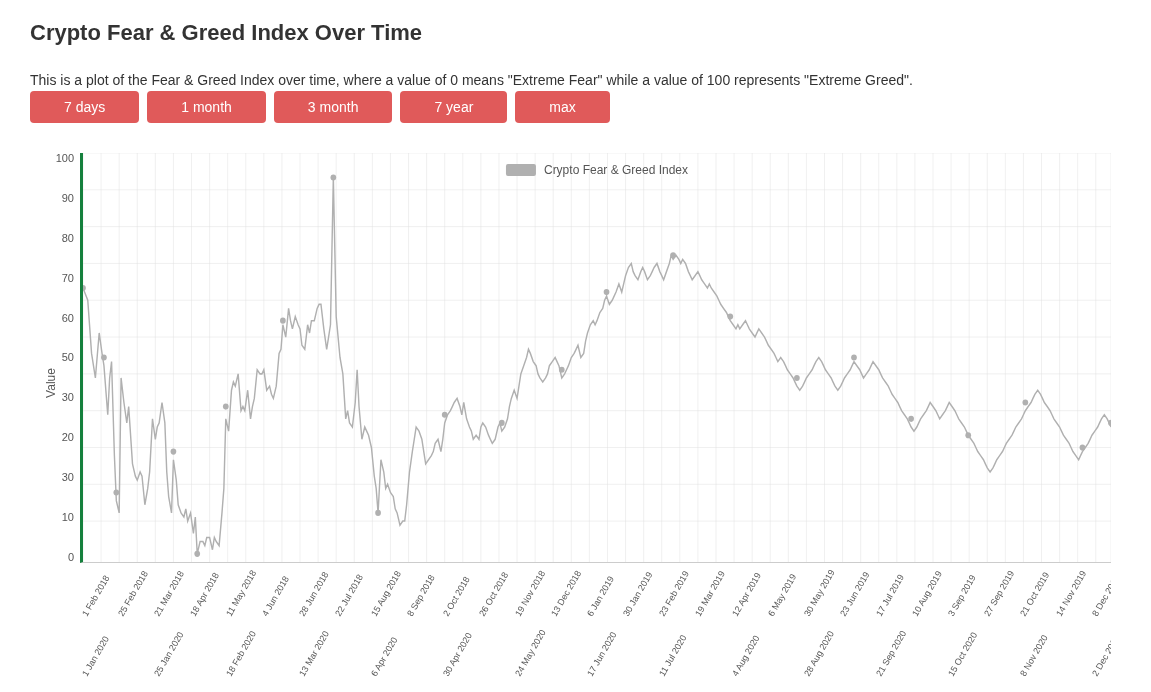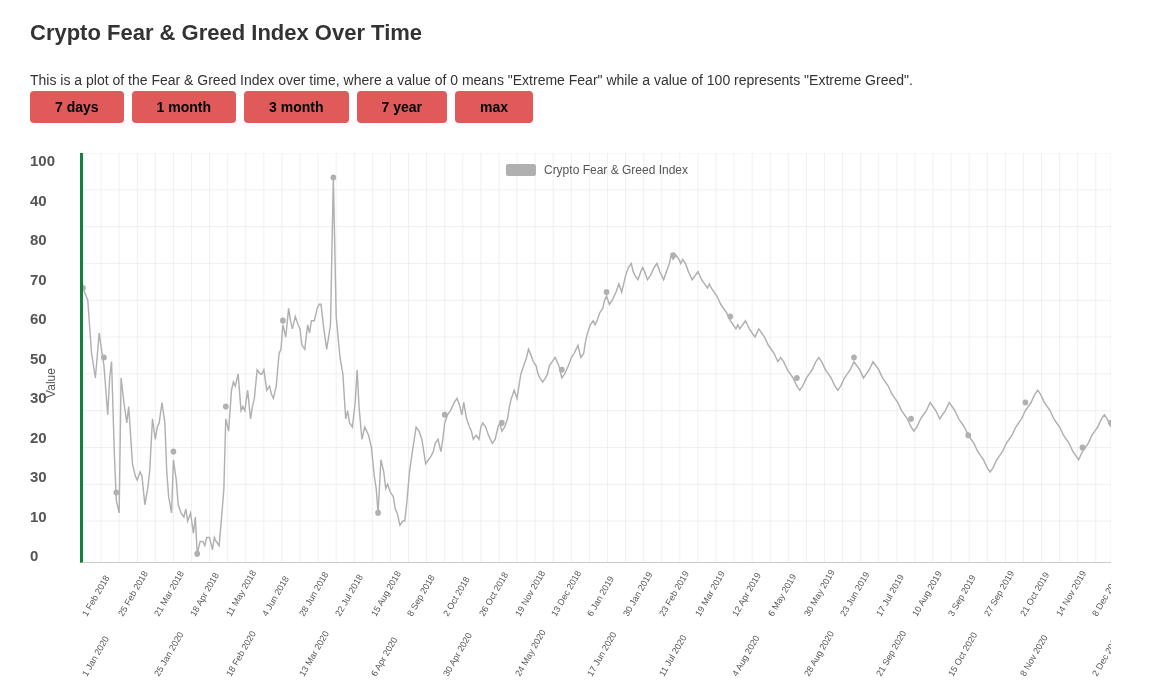--- a/index.html
+++ b/index.html
@@ -19,27 +19,27 @@
       color: #333;
       line-height: 1.5;
     }
     .btn-group {
       display: flex;
       gap: 8px;
       margin-bottom: 20px;
     }
     .btn {
       background: #e05a5a;
-      color: #000000;
+      color: #ffffff;
       border: none;
       border-radius: 4px;
-      padding: 8px 25px;
+      padding: 8px 34px;
       font-size: 14px;
       cursor: pointer;
-      font-weight: 700;
+      font-weight: 400;
     }
     .chart-container {
       position: relative;
       width: 100%;
       height: 480px;
     }
     .chart-area {
       position: absolute;
       left: 50px;
       right: 10px;
@@ -54,26 +54,25 @@
       position: absolute;
       left: 0;
       top: 10px;
       bottom: 60px;
       width: 50px;
       display: flex;
       flex-direction: column-reverse;
       justify-content: space-between;
     }
     .y-label {
-      font-size: 15px;
+      font-size: 11px;
       color: #555;
-      text-align: left;
+      text-align: right;
       padding-right: 6px;
       line-height: 1;
-      font-weight: bold;
     }
     .legend {
       position: absolute;
       top: 10px;
       left: 50%;
       transform: translateX(-50%);
       display: flex;
       align-items: center;
       gap: 8px;
       font-size: 12px;
@@ -124,21 +123,21 @@
   <div class="y-axis">
     <span class="y-label">0</span>
     <span class="y-label">10</span>
     <span class="y-label">30</span>
     <span class="y-label">20</span>
     <span class="y-label">30</span>
     <span class="y-label">50</span>
     <span class="y-label">60</span>
     <span class="y-label">70</span>
     <span class="y-label">80</span>
-    <span class="y-label">40</span>
+    <span class="y-label">90</span>
     <span class="y-label">100</span>
   </div>
 
   <div class="chart-area">
     
     <div class="legend">
       <div class="legend-swatch"></div>
       <span>Crypto Fear &amp; Greed Index</span>
     </div>
 

